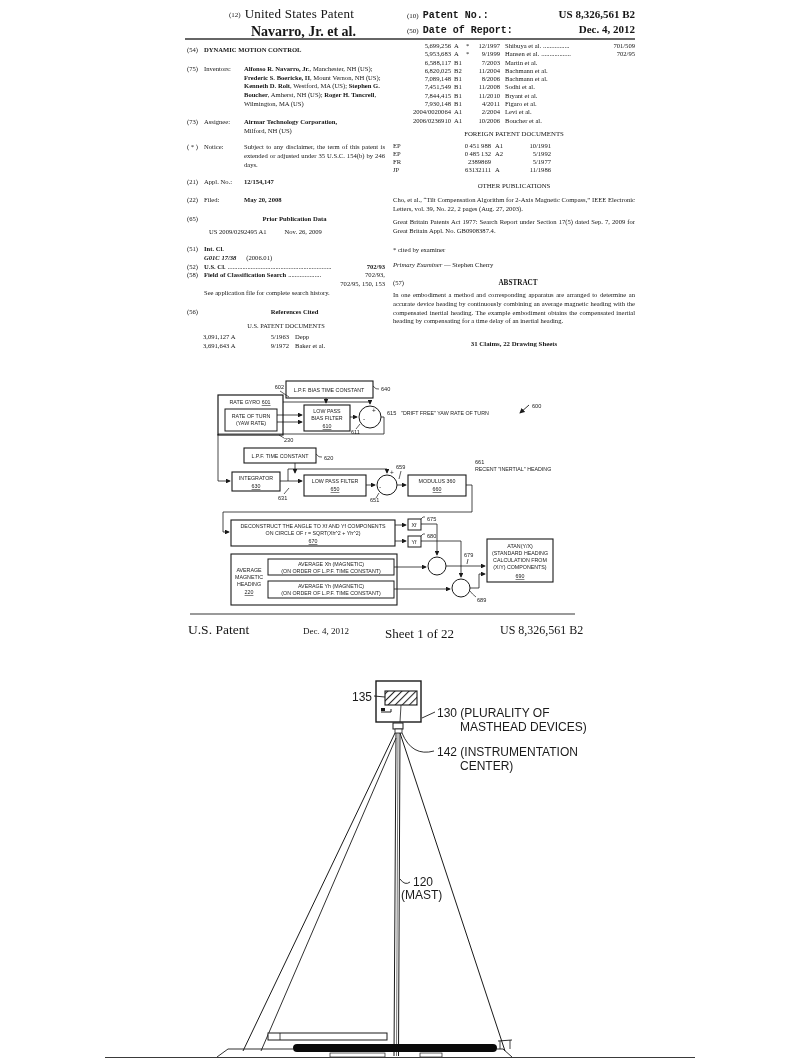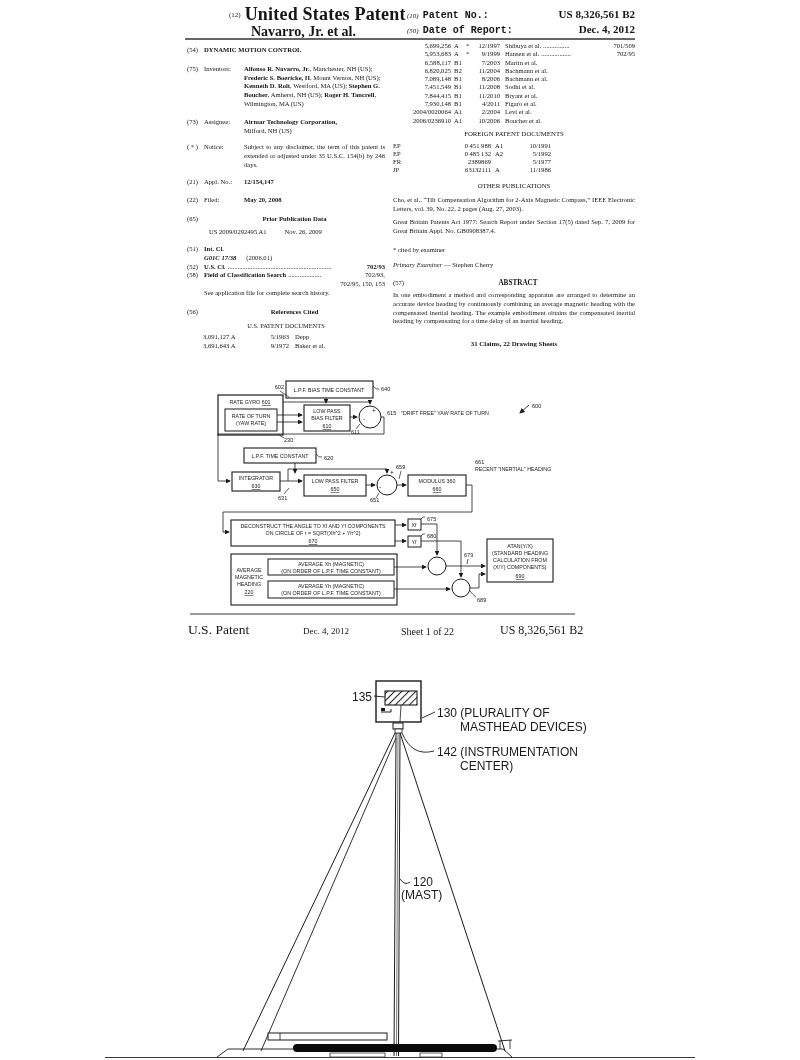--- a/index.html
+++ b/index.html
@@ -3,25 +3,25 @@
 <meta charset="utf-8">
 <style>
   html,body{margin:0;padding:0;background:#fff;}
   #page{position:relative;width:800px;height:1060px;background:#fff;overflow:hidden;
         font-family:"Liberation Serif", serif;color:#151515;}
   
   .p1h{position:absolute;left:185px;top:5px;width:450px;}
   .h-left{position:absolute;left:0;top:0;width:220px;margin-left:44px;}
   .h-title-row{display:flex;align-items:flex-start;}
   .kc{font-size:7px;margin-right:4px;margin-top:6px;flex:none;}
-  .h-title{font-size:18px;font-weight:bold;letter-spacing:.2px;line-height:18px;}
+  .h-title{font-size:13px;font-weight:normal;letter-spacing:.2px;line-height:18px;}
   .h-authors{font-size:14px;font-weight:bold;margin-left:22px;margin-top:1px;}
   .h-right{position:absolute;left:222px;top:3px;width:228px;font-weight:bold;}
   .h-r-row{display:flex;align-items:baseline;line-height:13px;}
-  .h-r-row .kc{margin-top:2px;font-weight:normal;font-style:italic;}
+  .h-r-row .kc{margin-top:2px;font-weight:normal;}
   .h-r-lbl{font-size:10px;font-family:Liberation Mono, monospace;}
   .h-r-val{flex:1;text-align:right;font-size:11px;}
   .rule{position:absolute;left:185px;top:38px;width:450px;height:1.5px;background:#666;}
   
   .colL{position:absolute;left:187px;top:46px;width:198px;font-size:6.6px;line-height:8.8px;}
   .colR{position:absolute;left:393px;top:42px;width:242px;font-size:6.6px;line-height:8.8px;}
   .row{display:flex;}
   .num{width:17px;flex:none;}
   .lbl{width:40px;flex:none;}
   .val{flex:1;}
@@ -60,21 +60,21 @@
   .un{text-decoration:underline;}
   .sgn{font-size:6.5px;text-anchor:middle;}
   .figlbl{font-size:12px;}
   .figlbl-e{font-size:12px;text-anchor:end;}
   
   .pagesep{position:absolute;left:190px;top:613px;width:385px;height:1.5px;background:#9a9a9a;}
   .p2h{position:absolute;left:188px;top:620px;width:450px;height:24px;}
   .p2h span{position:absolute;white-space:nowrap;font-weight:normal;}
   .p2-brand{left:0;top:2px;font-size:13.5px;}
   .p2-date{left:115px;top:6px;font-size:9px;}
-  .p2-sheet{left:213px;top:6px;font-size:10px;}
+  .p2-sheet{left:197px;top:6px;font-size:13px;}
   .p2-no{left:312px;top:3px;font-size:12px;}
 </style>
 </head>
 <body>
 
 <div id="page">
 
   <div class="p1h">
     <div class="h-left">
       <div class="h-title-row">

